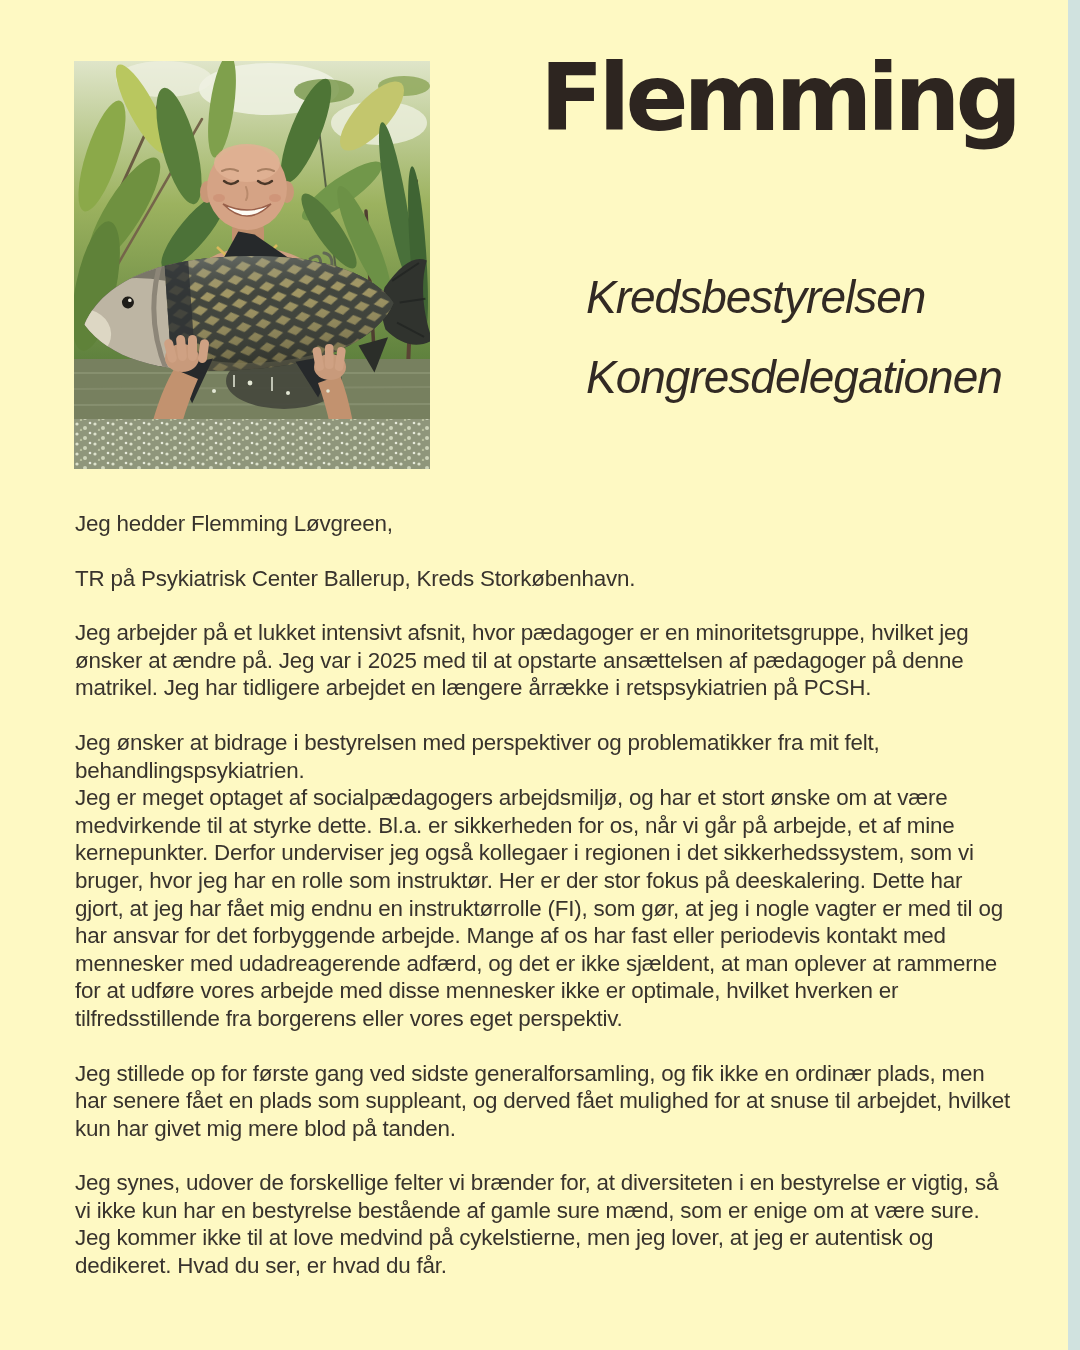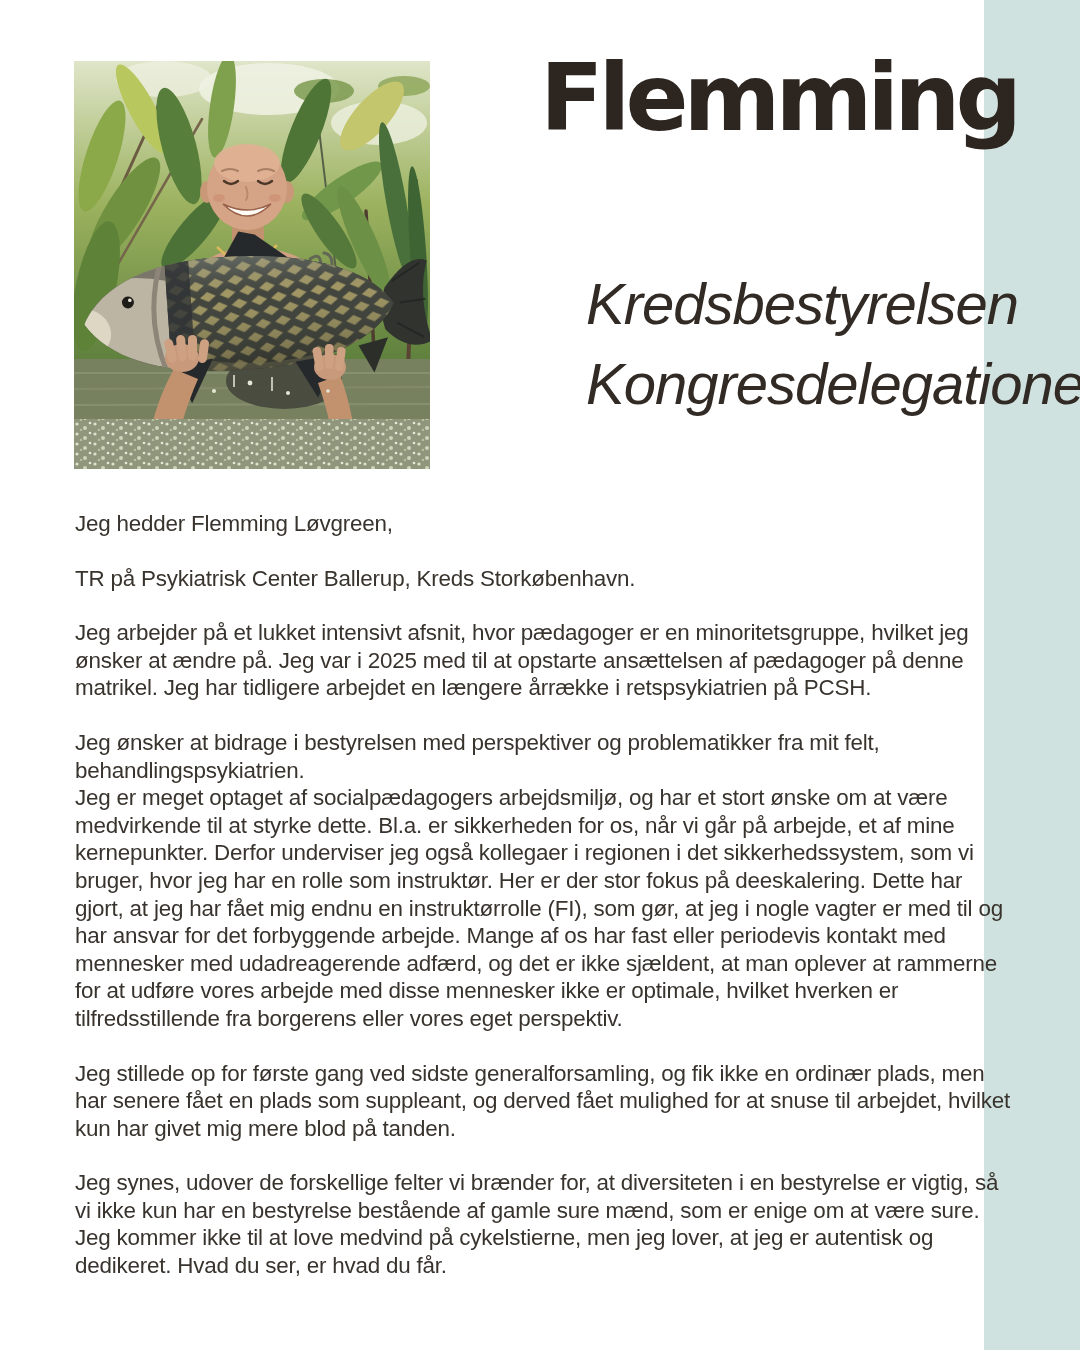--- a/index.html
+++ b/index.html
@@ -3,41 +3,41 @@
 <meta charset="utf-8">
 <title>Flemming Løvgreen — Kredsbestyrelsen</title>
 <style>
   html,body{margin:0;padding:0;}
   body{
     width:1080px;height:1350px;
     background:#d0e2df;
     font-family:"Liberation Sans",sans-serif;
     position:relative;overflow:hidden;
   }
-  #page{position:absolute;inset:0;width:984px;height:1350px;background:#ffffff;}
+  #page{position:absolute;inset:0;width:1068px;height:1350px;background:#fef9c3;}
   .photo{
     position:absolute;left:74px;top:61px;width:356px;height:408px;
     display:block;
   }
   .title{
     position:absolute;left:540px;top:58px;
     font-family:"DejaVu Sans",sans-serif;
     font-weight:700;
     font-size:93px;
     line-height:81px;
     letter-spacing:-5px;
     color:#2d2520;
     margin:0;
   }
   .title span{display:block;}
   .subtitle{
     position:absolute;left:586px;
     font-family:"Liberation Sans",sans-serif;
     font-style:italic;
-    font-size:58px;
+    font-size:46px;
     letter-spacing:-1px;
     color:#322a24;
     white-space:nowrap;
   }
   .subtitle.s1{top:270px;}
   .subtitle.s2{top:350px;}
   .bodytext{
     position:absolute;left:75px;top:500px;width:941px;
     font-size:22.4px;line-height:27.6px;
     letter-spacing:-0.2px;

